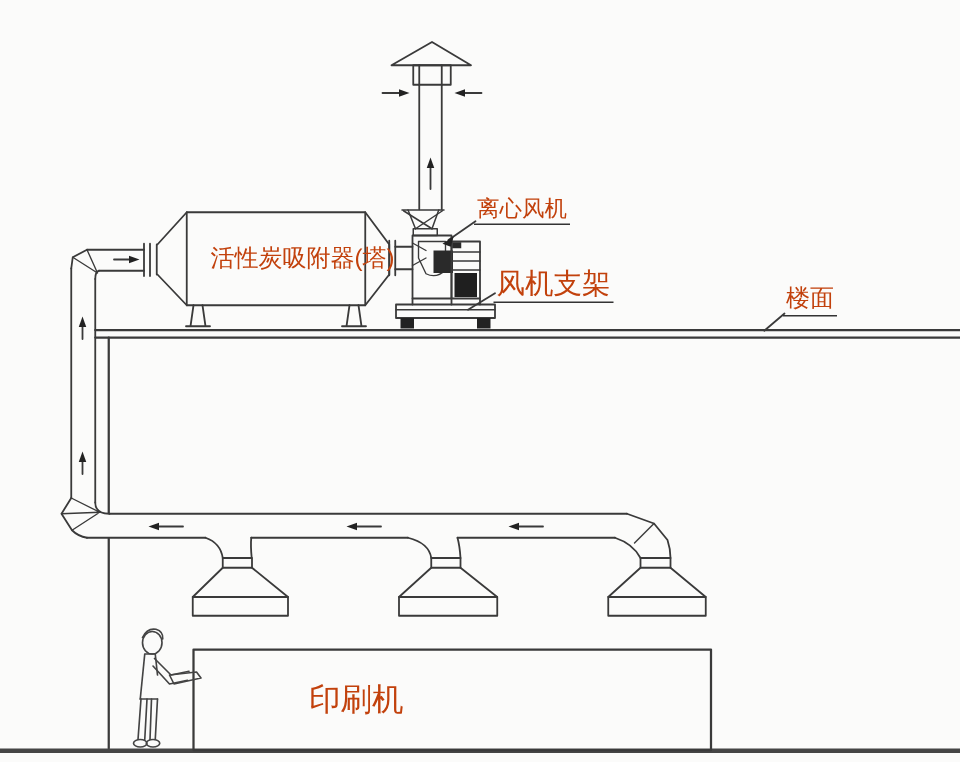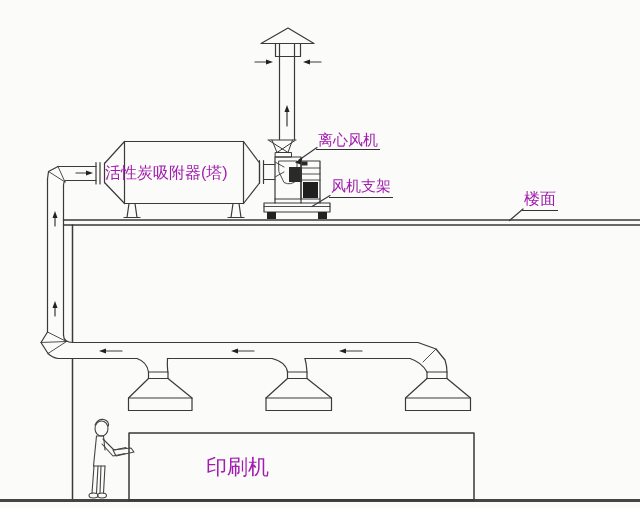--- a/index.html
+++ b/index.html
@@ -9,29 +9,29 @@
     background:#fbfbfa;
     font-family:"Liberation Sans","DejaVu Sans",sans-serif;
     color:#1b1b1b;
     overflow:hidden;
   }
   .stage svg{position:absolute;left:0;top:0;}
   .lbl{
     position:absolute;
     line-height:1.05;
     white-space:nowrap;
-    color:#a21caf;
+    color:#c2410c;
   }
   .callout{
     border-bottom:1.5px solid #333;
     padding:0 2px 1px 2px;
   }
-  .lbl-adsorber{left:105px;top:165px;width:158px;text-align:left;font-size:16px;letter-spacing:0px;}
+  .lbl-adsorber{left:105px;top:165px;width:158px;text-align:right;font-size:16px;letter-spacing:0px;}
   .lbl-fan{left:316px;top:132px;font-size:15px;}
-  .lbl-support{left:329px;top:180px;font-size:15px;font-family:Liberation Mono, monospace;}
+  .lbl-support{left:329px;top:180px;font-size:19px;}
   .lbl-roof{left:522px;top:192px;font-size:16px;font-family:Liberation Mono, monospace;}
   .lbl-workshop{left:167px;top:261px;font-size:30px;letter-spacing:0.5px;}
   .lbl-printer{left:206px;top:456px;width:120px;font-size:21px;}
 </style>
 </head>
 <body>
 
 <div class="stage">
 
   <svg width="640" height="508" viewBox="0 0 640 508" fill="none" stroke="#3a3a3a" stroke-width="1.2" stroke-linecap="round" stroke-linejoin="round">

